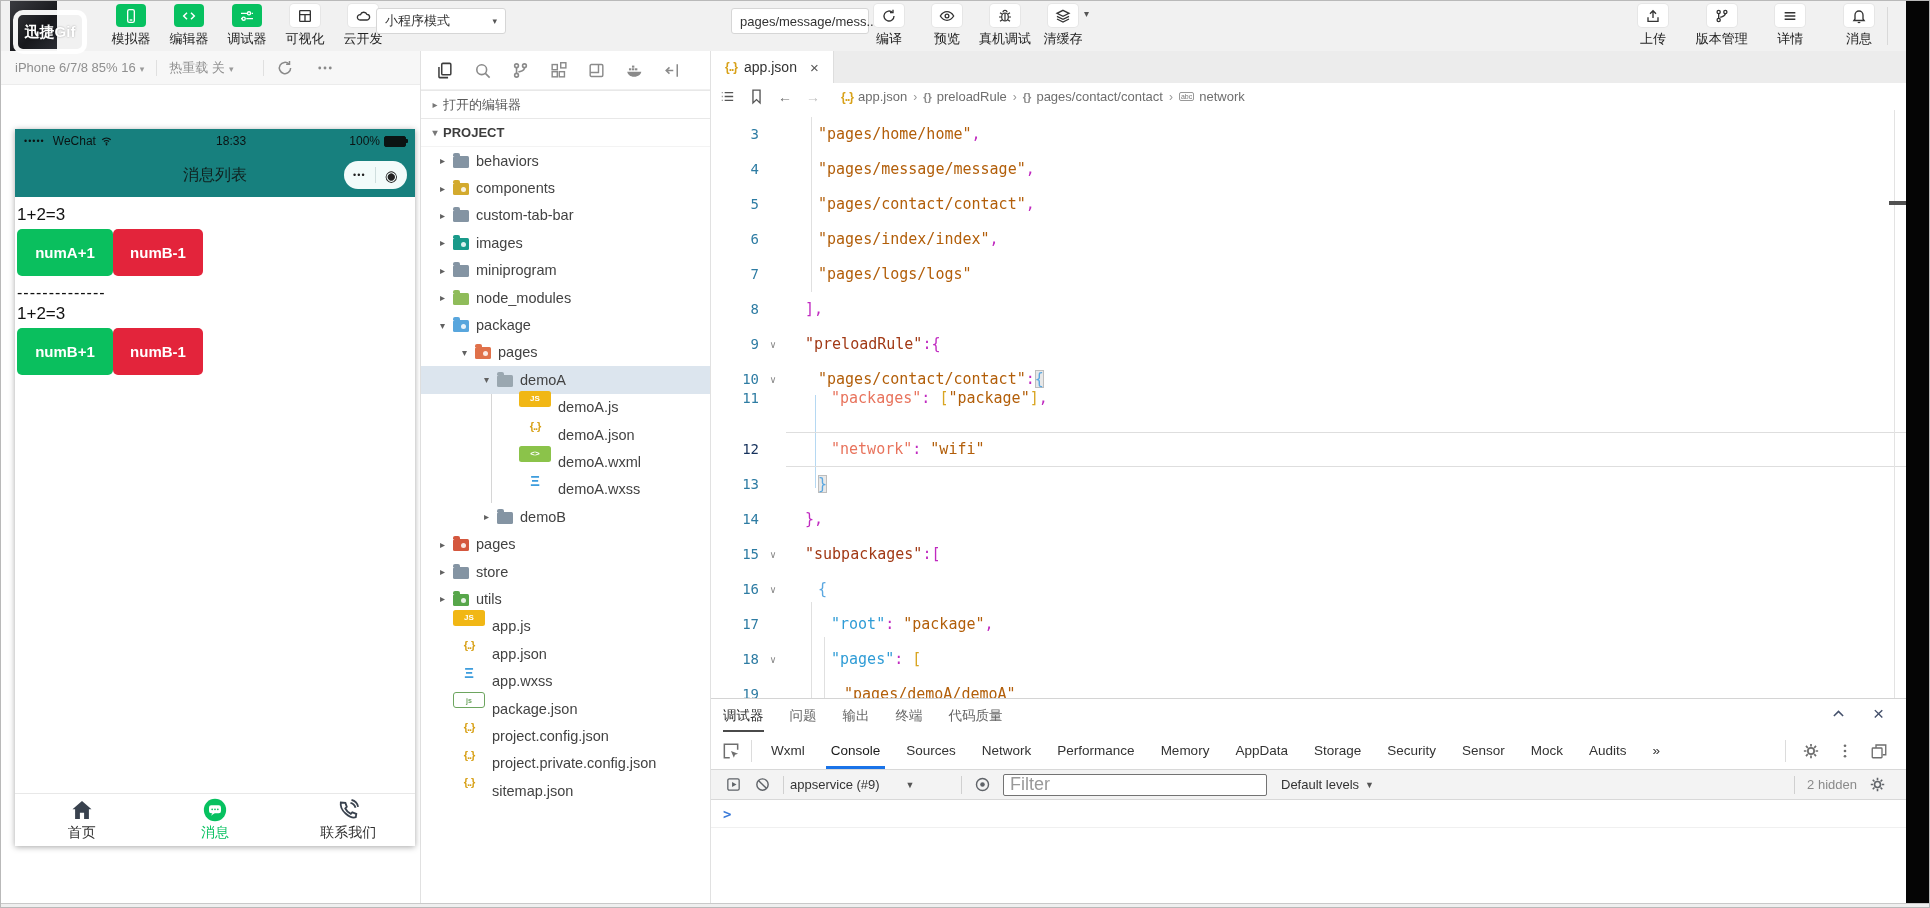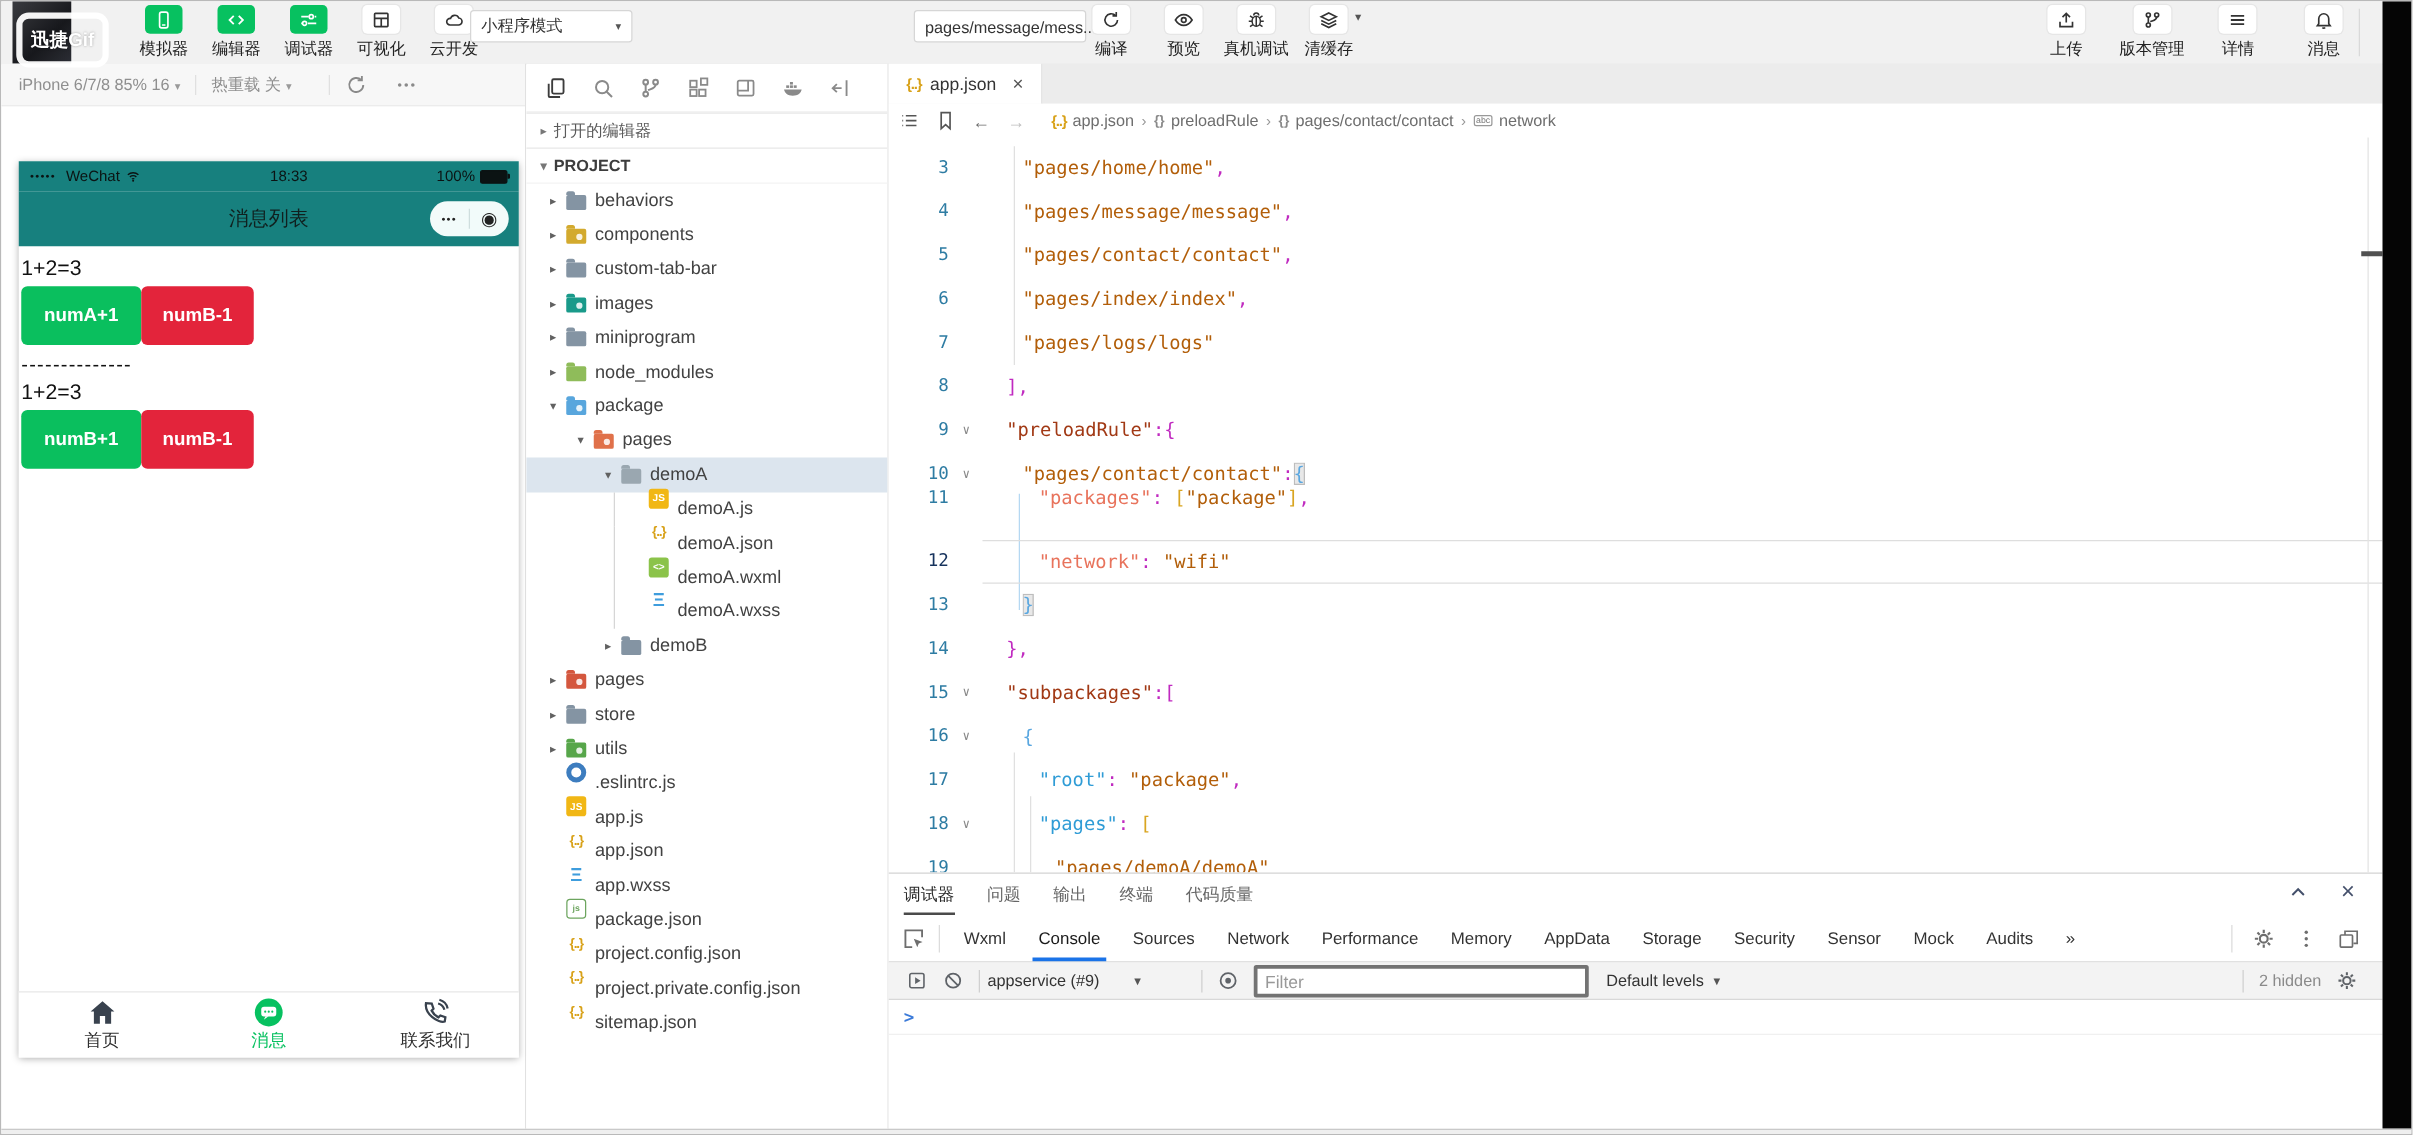--- a/index.html
+++ b/index.html
@@ -73,21 +73,21 @@
   .trow{height:27.4px;display:flex;align-items:center;font-size:14.5px;color:#424242;cursor:pointer;position:relative;white-space:nowrap}
   .trow.selected{background:#dce5ee}
   .tw{width:15px;text-align:center;font-size:10px;color:#616161;flex:none}
   .tguide{position:absolute;left:70px;top:0;bottom:0;width:1px;background:#d6d6d6}
   .ficon{width:16px;height:12px;border-radius:1.5px;position:relative;margin:0 7px 0 3px;flex:none;margin-top:2px}
   .ficon::before{content:"";position:absolute;top:-3px;left:0;width:7px;height:3px;border-radius:2px 2px 0 0;background:inherit}
   .f-gray{background:#8494a3}.f-yellow{background:#d3aa2e}.f-teal{background:#199a8a}
   .f-green{background:#8fbc5a}.f-blue{background:#58a6dd}.f-orange{background:#e0714a}
   .f-open{background:#9aa7b0}.f-red{background:#d4573e}.f-green2{background:#57a64a}
   .fdot::after{content:"";position:absolute;right:3px;top:4px;width:5px;height:5px;border-radius:50%;background:rgba(255,255,255,.85)}
-  .fi{width:16px;height:16px;margin:0 7px 17px 3px;display:flex;align-items:center;justify-content:center;font-weight:bold;border-radius:2.5px;flex:none;box-sizing:border-box}
+  .fi{width:32px;height:16px;margin:0 7px 17px 3px;display:flex;align-items:center;justify-content:center;font-weight:bold;border-radius:2.5px;flex:none;box-sizing:border-box}
   .fi-js{background:#f1b715;color:#fff;font-size:8px}
   .fi-json{color:#d8a118;font-size:11px;letter-spacing:-1px;font-weight:bold}
   .fi-wxml{background:#8bc34a;color:#fff;font-size:8px}
   .fi-wxss{color:#3e9ddd;font-size:15px;font-weight:bold}
   .fi-node{border:1.5px solid #6da55f;color:#6da55f;border-radius:3px;font-size:7px}
   .fi-eslint{background:#fff;border:4.5px solid #3d7dbf;border-radius:50%}
 
   
   #main{position:absolute;left:710px;top:50px;width:1195px;height:852px;background:#fff}
   #tabstrip{position:absolute;left:0;top:0;width:100%;height:32px;background:#ececec}
@@ -134,21 +134,21 @@
   .dt-tab{font-size:13.5px;color:#333;padding:0 13px;height:100%;display:flex;align-items:center;cursor:pointer;position:relative;box-sizing:border-box}
   .dt-tab.active{color:#1a1a1a}
   .dt-tab.active::after{content:"";position:absolute;left:8px;right:8px;bottom:0;height:3px;background:#1a73e8}
   #dbg-row2 .rgt{position:absolute;right:18px;display:flex;align-items:center;gap:16px;color:#6e6e6e}
   #dbg-row2 .rgt .xic{width:18px;height:18px;cursor:pointer}
   #dbg-row3{height:30px;background:#f3f3f3;border-bottom:1px solid #d8d8d8;display:flex;align-items:center;padding-left:8px;position:relative;box-sizing:border-box}
   #dbg-row3 .xic{width:17px;height:17px;color:#5f6368;margin:0 6px;cursor:pointer}
   #dbg-row3 .csep{width:1px;height:18px;background:#d0d0d0;margin:0 6px}
   #ctx-select{display:flex;align-items:center;font-size:13px;color:#333;cursor:pointer;min-width:165px}
   #ctx-select .sel-caret{font-size:9px;color:#555;margin-left:26px}
-  #filter-input{width:250px;height:20px;border:3px solid #737373;border-radius:2px;font-size:14px;padding:0 6px;color:#333;margin-left:6px;font-family:"Liberation Sans",sans-serif}
+  #filter-input{width:250px;height:20px;border:1px solid #737373;border-radius:2px;font-size:18px;padding:0 6px;color:#333;margin-left:6px;font-family:"Liberation Sans",sans-serif}
   #filter-input::placeholder{color:#999}
   #levels{display:flex;align-items:center;font-size:13px;color:#333;margin-left:14px;cursor:pointer}
   #levels .sel-caret{font-size:9px;margin-left:6px;color:#555}
   #dbg-row3 .rgt{position:absolute;right:14px;display:flex;align-items:center;color:#8a8a8a;font-size:13px}
   #console-out{position:relative;height:100px}
   #console-out .prompt{position:absolute;left:12px;top:6px;color:#3c7bd9;font-family:"DejaVu Sans Mono",monospace;font-size:14px;font-weight:bold}
   #console-out .prow{height:27px;border-bottom:1px solid #f0f0f0}
 </style>
 </head>
 <body>
@@ -534,25 +534,20 @@
         </div>
         <div class="trow" style="padding-left: 14px;">
           <span class="tw">▸</span>
           <span class="ficon f-gray"></span>
           <span class="tlabel">store</span>
         </div>
         <div class="trow" style="padding-left: 14px;">
           <span class="tw">▸</span>
           <span class="ficon f-green2 fdot"></span>
           <span class="tlabel">utils</span>
-        </div>
-        <div class="trow" style="padding-left: 14px;">
-          <span class="tw"></span>
-          <span class="fi fi-eslint"></span>
-          <span class="tlabel">.eslintrc.js</span>
         </div>
         <div class="trow" style="padding-left: 14px;">
           <span class="tw"></span>
           <span class="fi fi-js">JS</span>
           <span class="tlabel">app.js</span>
         </div>
         <div class="trow" style="padding-left: 14px;">
           <span class="tw"></span>
           <span class="fi fi-json">{..}</span>
           <span class="tlabel">app.json</span>

